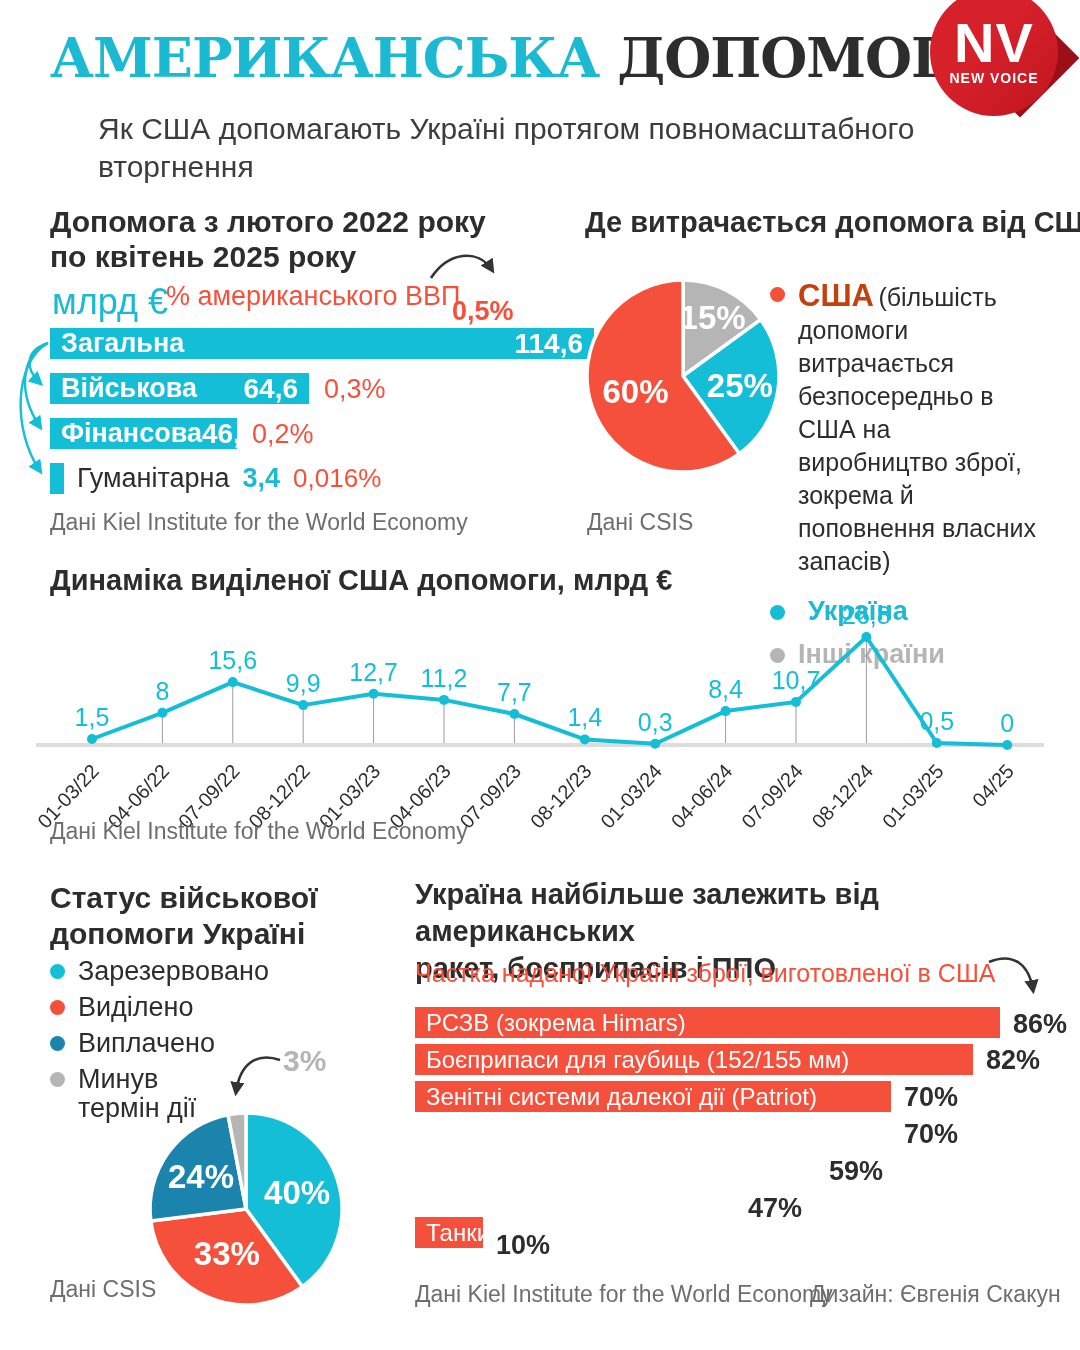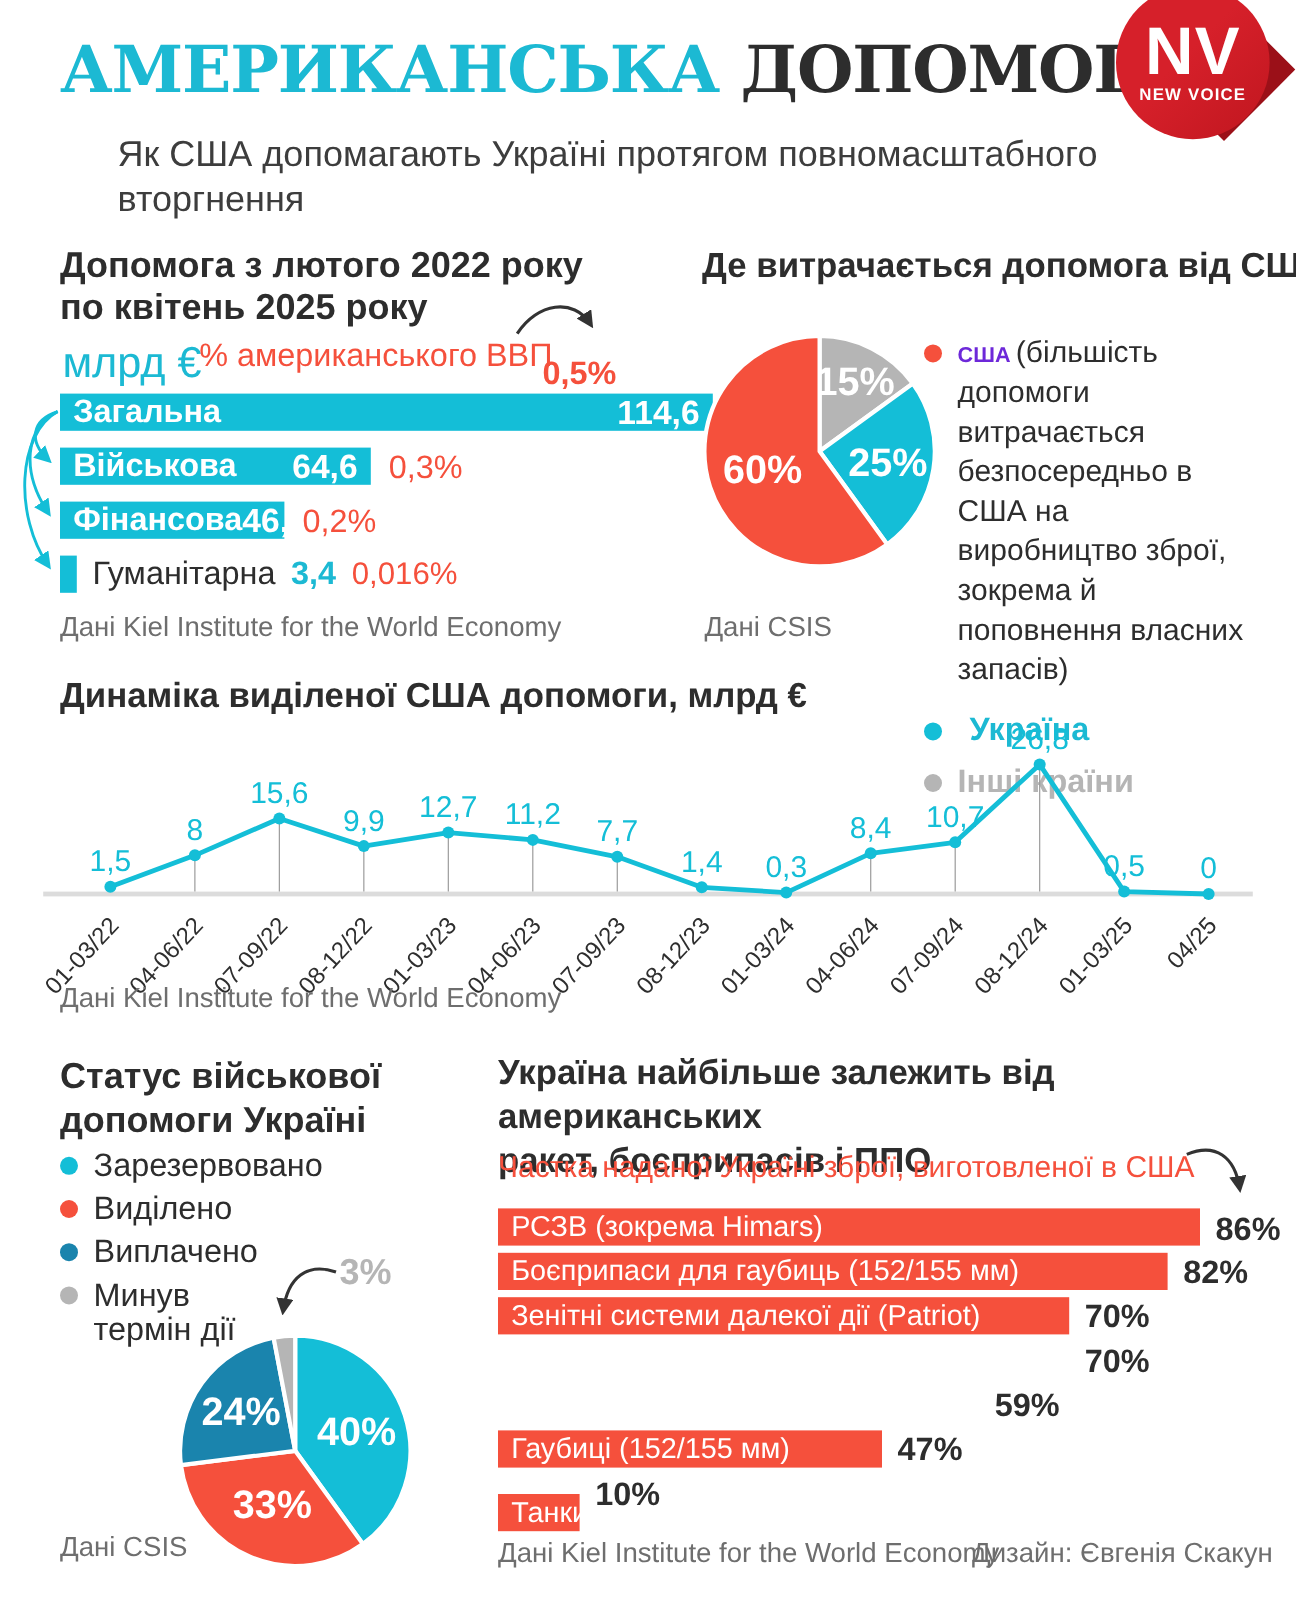--- a/index.html
+++ b/index.html
@@ -45,21 +45,21 @@
   .s1-arrows{left:12px;top:332px;}
   .s1-source{left:50px;top:509px;}
 
   
   .s2-title{left:585px;top:206px;font-size:29px;white-space:nowrap;}
   #pie1{left:583px;top:276px;}
   .s2-legend{left:770px;top:278px;width:274px;}
   .lg-item{display:flex;margin-bottom:0;}
   .lg-dot{flex:0 0 15px;width:15px;height:15px;border-radius:50%;margin-right:13px;margin-top:9px;}
   .dot-red{background:#f5503c;}.dot-cyan{background:#14bed7;}.dot-blue{background:#1a84ad;}.dot-gray{background:#b5b5b5;}
-  .lg-us{color:#6d28d9;font-weight:700;font-size:18px;}
+  .lg-us{color:#c2410c;font-weight:700;font-size:31px;}
   .lg-note{font-size:25px;line-height:33px;color:#2d2d2d;font-weight:500;}
   .lg-ua{color:#1cb9d3;font-weight:700;font-size:27px;margin-top:9px;margin-left:10px;}
   .lg-other{color:#b5b5b5;font-weight:700;font-size:27px;margin-top:8px;}
   .mt18{margin-top:18px;}
   .s2-source{left:587px;top:509px;}
 
   
   .s3-title{left:50px;top:564px;font-size:29px;white-space:nowrap;}
   #linechart{left:0;top:598px;}
   .s3-source{left:50px;top:818px;}
@@ -291,25 +291,22 @@
       <div class="wbar" style="top: 37px; width: 558px;">
         <span class="wbar-label">Боєприпаси для гаубиць (152/155 мм)</span>
       </div>
       <span class="wbar-pct" style="left: 571px; top: 38px;">82%</span>
       <div class="wbar" style="top: 74px; width: 476px;">
         <span class="wbar-label">Зенітні системи далекої дії (Patriot)</span>
       </div>
       <span class="wbar-pct" style="left: 489px; top: 75px;">70%</span>
       <span class="wbar-pct" style="left: 489px; top: 112px;">70%</span>
       <span class="wbar-pct" style="left: 414px; top: 149px;">59%</span>
-      <div class="wbar" style="top: 185px; width: 320px;">
-        <span class="wbar-label">Гаубиці (152/155 мм)</span>
-      </div>
       <span class="wbar-pct" style="left: 333px; top: 186px;">47%</span>
-      <div class="wbar" style="top: 238px; width: 68px;">
+      <div class="wbar" style="top: 210px; width: 68px;">
         <span class="wbar-label">Танки</span>
       </div>
       <span class="wbar-pct" style="left: 81px; top: 223px;">10%</span>
     </div>
   <div class="abs source s5-source">Дані Kiel Institute for the World Economy</div>
   <div class="abs source s5-design">Дизайн: Євгенія Скакун</div>
 
 </div>
 
 </body></html>

